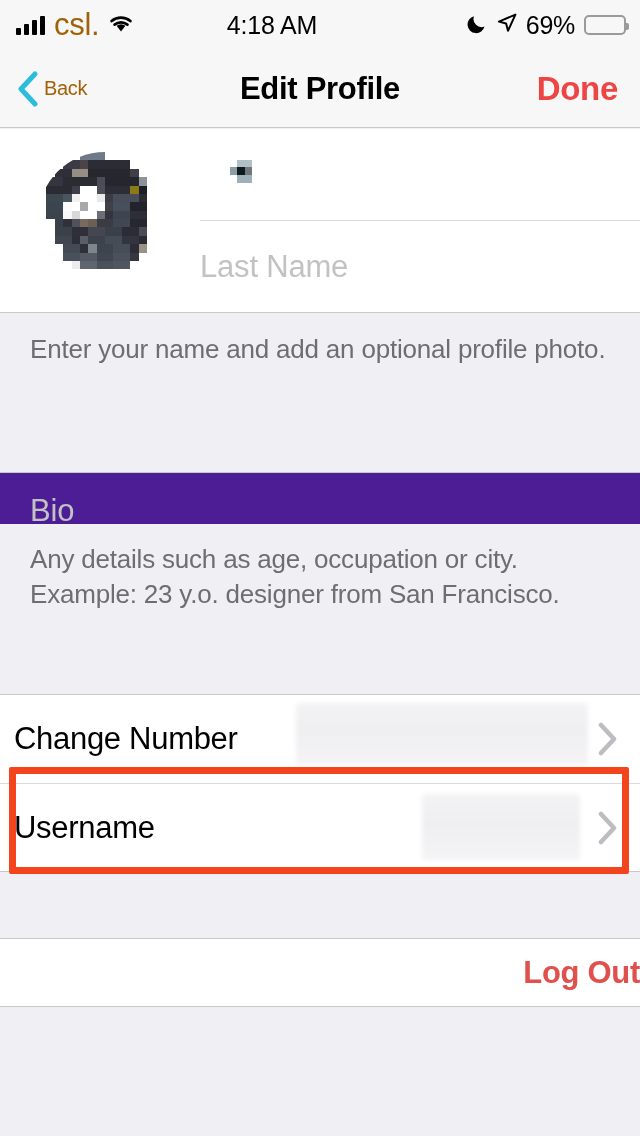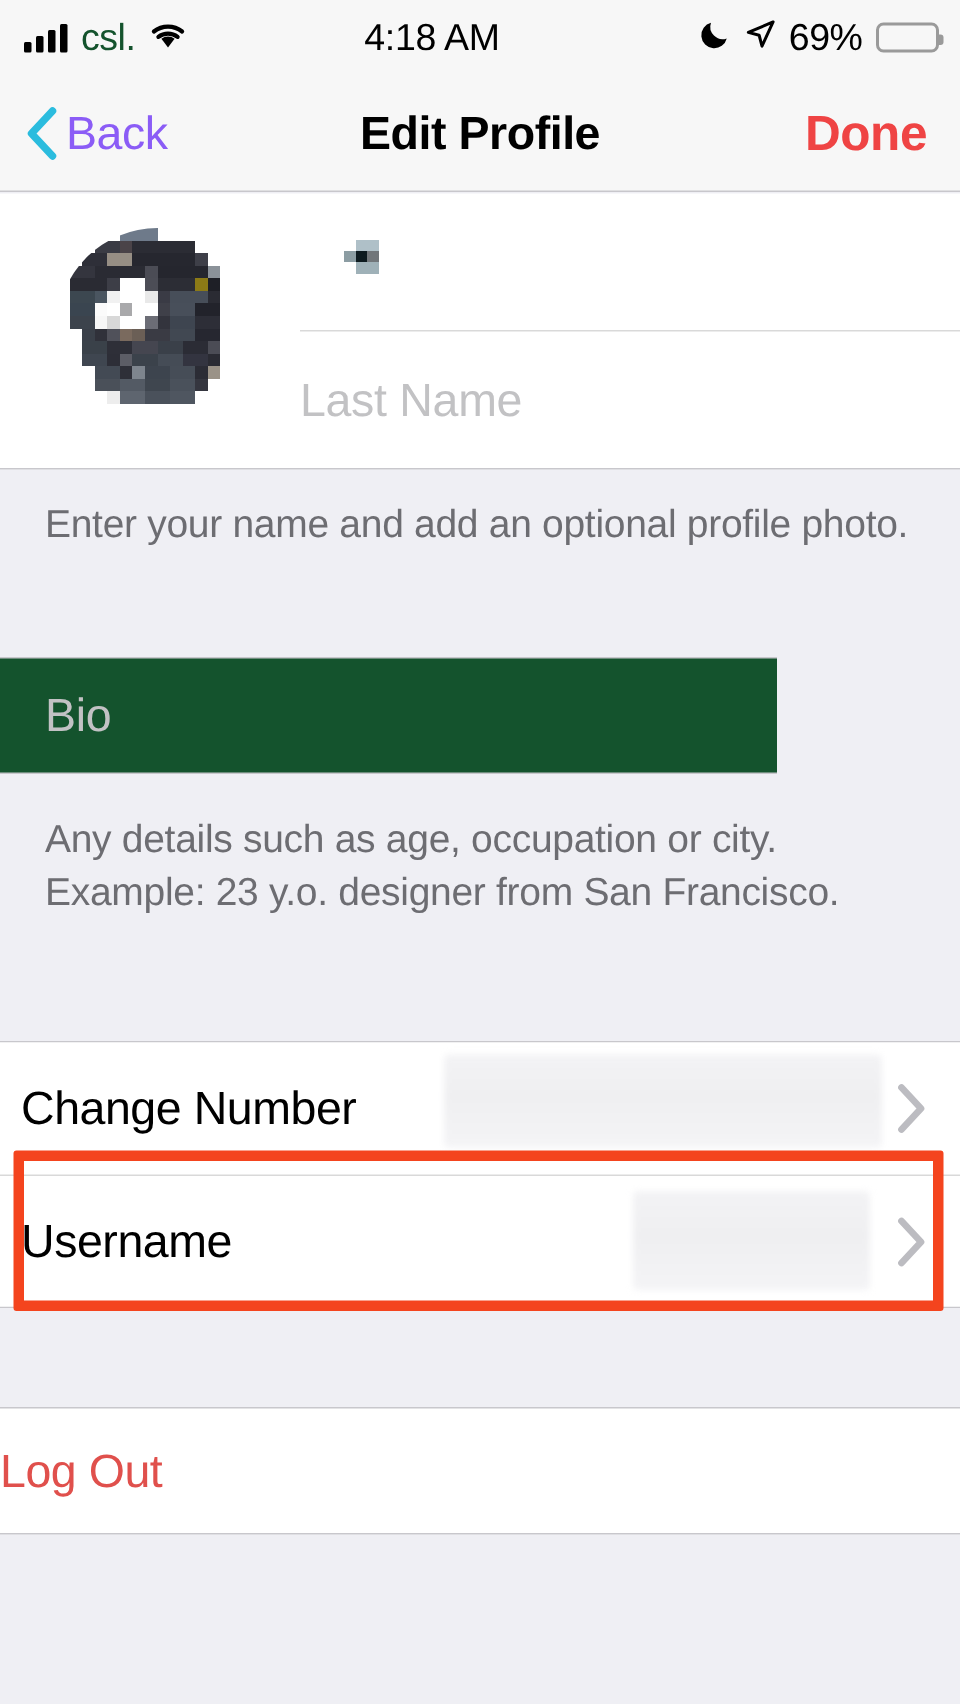--- a/index.html
+++ b/index.html
@@ -12,25 +12,25 @@
   }
   #screen { position:relative; width:640px; height:1136px; background:#EFEFF4; }
 
   
   .statusbar {
     position:absolute; top:0; left:0; width:640px; height:50px;
     background:#F7F7F7;
     display:flex; align-items:center;
   }
   .sb-left { position:absolute; left:16px; top:0; height:50px; display:flex; align-items:center; gap:9px; }
-  .sb-center { position:absolute; left:16px; width:544px; top:0; height:50px;
+  .sb-center { position:absolute; left:0; width:544px; top:0; height:50px;
                display:flex; align-items:center; justify-content:center;text-align:center; }
   .sb-right { position:absolute; right:14px; top:0; height:50px; display:flex; align-items:center; gap:9px; }
   .sb-time { font-size:25px; font-weight:400; color:#000; letter-spacing:-0.2px; }
-  .sb-carrier { font-size:25px; color:#14532d; letter-spacing:-0.3px; }
+  .sb-carrier { font-size:31px; color:#a16207; letter-spacing:-0.3px; }
   .sb-pct { font-size:25px; color:#000; letter-spacing:-0.3px; }
 
   .bars { display:flex; align-items:flex-end; gap:3px; height:20px; }
   .bars i { display:block; width:5px; background:#000; border-radius:1px; }
   .bars i:nth-child(1){ height:7px; }
   .bars i:nth-child(2){ height:11px; }
   .bars i:nth-child(3){ height:15px; }
   .bars i:nth-child(4){ height:19px; }
 
   .battery {
@@ -46,21 +46,21 @@
   
   .navbar {
     position:absolute; top:50px; left:0; width:640px; height:78px;
     background:#F7F7F7; border-bottom:1px solid #C8C7CC;
   }
   .nav-back {
     position:absolute; left:16px; top:0; height:77px;
     display:flex; align-items:center; gap:6px; cursor:pointer;
   }
   .chev-back { width:22px; height:36px; display:block; }
-  .nav-back-label { font-size:31px; color:#8b5cf6; letter-spacing:-0.3px; }
+  .nav-back-label { font-size:20px; color:#a16207; letter-spacing:-0.3px; }
   .nav-title {
     position:absolute; left:0; top:0; width:640px; height:77px;
     display:flex; align-items:center; justify-content:center;
     font-size:31px; font-weight:bold; color:#000; letter-spacing:-0.3px;
   }
   .nav-done {
     position:absolute; right:22px; top:0; height:77px;
     display:flex; align-items:center;
     font-size:33px; font-weight:bold; color:#ef4444; letter-spacing:-0.3px;
     cursor:pointer;
@@ -90,22 +90,22 @@
   .field-row { position:relative; height:92px; display:flex; align-items:center; }
   .field-row.first { border-bottom:1px solid #D9D9D9; }
   .field-placeholder {
     font-size:31px; color:#C2C2C4; letter-spacing:-0.2px;
   }
   
   .redact-name { position:absolute; left:22px; top:30px; width:38px; height:32px; }
 
   
   .bio-sec {
-    position:absolute; left:0; top:438px; width:518px; height:78px;
-    background:#14532d; border-top:1px solid #C8C7CC; border-bottom:1px solid #C8C7CC;
+    position:absolute; left:0; top:472px; width:640px; height:78px;
+    background:#4c1d95; border-top:1px solid #C8C7CC; border-bottom:1px solid #C8C7CC;
     display:flex; align-items:center;
   }
   .bio-placeholder { padding-left:30px; font-size:31px; color:#C2C2C4; letter-spacing:-0.2px; }
 
   
   .rows-sec {
     position:absolute; left:0; top:694px; width:640px;
     background:#fff; border-top:1px solid #C8C7CC; border-bottom:1px solid #C8C7CC;
   }
   .row {
@@ -117,23 +117,23 @@
   .row-spacer { flex:1; }
   .chev-right { width:20px; height:34px; display:block; opacity:.95; }
   .redact-value {
     position:absolute; border-radius:3px;
     background:linear-gradient(180deg,#F3F3F5 0%,#EFEFF1 45%,#F4F4F6 100%);
     filter:blur(2px);
   }
 
   
   .logout-sec {
-    position:absolute; left:0; top:938px; width:640px; height:85px;
+    position:absolute; left:0; top:938px; width:640px; height:69px;
     background:#fff; border-top:1px solid #C8C7CC; border-bottom:1px solid #C8C7CC;
-    display:flex; align-items:center; justify-content:flex-start; cursor:pointer;
+    display:flex; align-items:center; justify-content:flex-end; cursor:pointer;font-weight:bold;
   }
   .logout-label { font-size:31px; color:#E0504C; letter-spacing:-0.3px; }
 
   
   .highlight-box {
     position:absolute; left:9px; top:767px; width:620px; height:107px;
     border:7px solid #F4441E; border-radius:2px;
     pointer-events:none;
   }
 </style>

